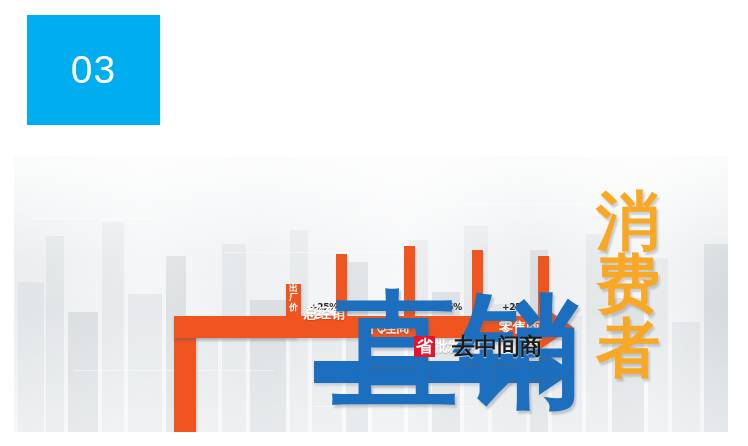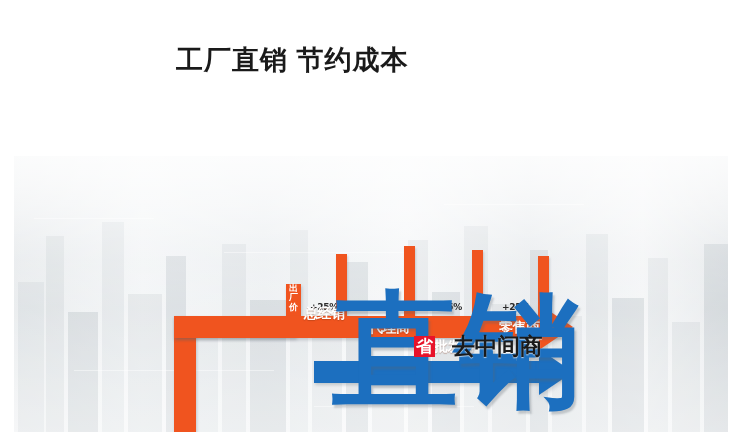--- a/index.html
+++ b/index.html
@@ -167,22 +167,24 @@
     line-height:21px; padding-left:17px;
     letter-spacing:-0.5px;
     text-shadow:0 1px 1px rgba(255,255,255,.7);
   }
 </style>
 </head>
 <body>
 
 <div id="header">
 
-
-  <div id="head-title">工厂直销 节约成本</div>
+  <div id="badge">
+    <span id="badge-num">03</span>
+  </div>
+
 
 </div>
 
 <div id="banner">
 
   <div>
     <div class="bldg l" style="left:4px;  width:26px; height:150px;"></div>
     <div class="bldg" style="left:32px; width:18px; height:196px;"></div>
     <div class="bldg d" style="left:54px; width:30px; height:120px;"></div>
     <div class="bldg l" style="left:88px; width:22px; height:210px;"></div>
@@ -250,19 +252,20 @@
   <div>
     <div id="arrow-blue-shaft" style="left:300px; top:205px; width:232px; height:22px;"></div>
     <div class="arrow-head" id="arrow-blue-head" style="left:525px; top:193px;
          border-top:23px solid transparent;border-bottom:23px solid transparent;
          border-left:34px solid #1C6FBF;"></div>
   </div>
 
 
   <div class="bigchar" id="glyph-direct" style="left:318px; top:132px; font-size:126px;">直销</div>
 
+  <div class="bigchar" id="glyph-consumer" style="left:578px; top:34px; font-size:64px; width:72px;">消费者</div>
 
   <div id="skip-badge" style="left:400px; top:180px;">
     <span id="skip-red">省</span>
     <span id="skip-black">去中间商</span>
   </div>
 
 </div>
 
 </body></html>

